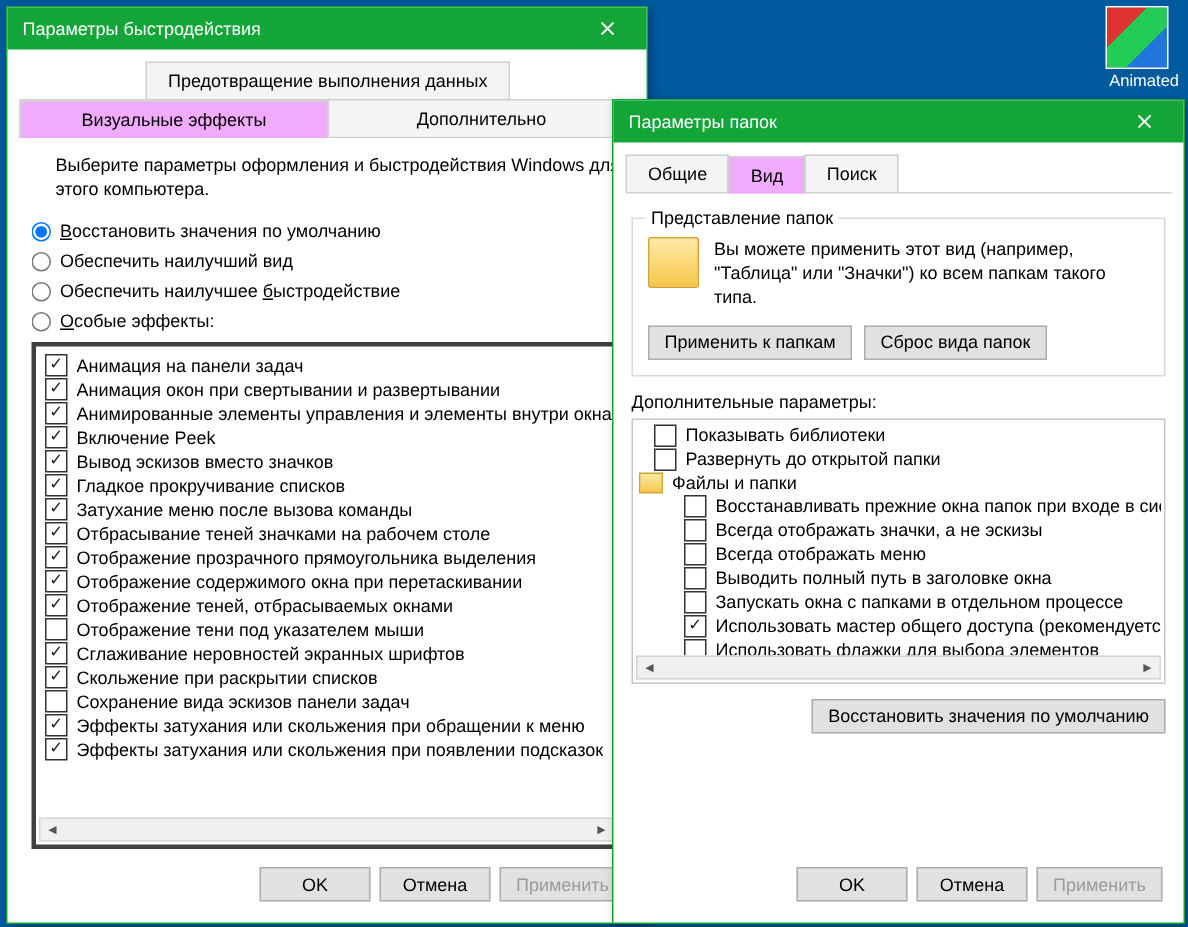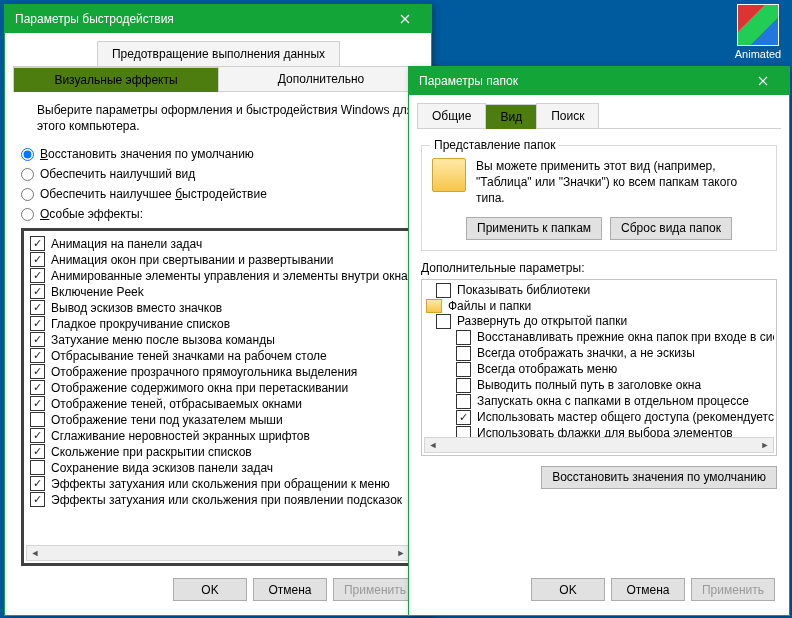--- a/index.html
+++ b/index.html
@@ -3,21 +3,21 @@
 <meta charset="utf-8">
 <style>
   html,body{margin:0;padding:0;font-family:"Segoe UI",Tahoma,sans-serif;font-size:12px;background:#005a9e;width:792px;height:618px;overflow:hidden;position:relative}
   .dialog{position:absolute;background:#fff;border:1px solid #13a538;box-shadow:2px 2px 6px rgba(0,0,0,.3);display:flex;flex-direction:column}
   .titlebar{background:#13a538;color:#fff;height:28px;display:flex;align-items:center;justify-content:space-between;padding:0 6px 0 10px;font-size:12px}
   .titlebar .close{width:40px;height:22px;display:flex;align-items:center;justify-content:center;color:#fff;font-size:14px}
   .close svg{stroke:#fff;stroke-width:1.2}
   .client{flex:1;padding:8px 8px 6px 8px;display:flex;flex-direction:column;overflow:hidden}
   .tab-row{display:flex;border-bottom:1px solid #d0d0d0}
   .tab{padding:5px 14px;border:1px solid #d0d0d0;border-bottom:none;margin-right:-1px;background:#f4f4f4;cursor:default}
-  .tab.active{background:#4d7c0f;position:relative;top:1px}
+  .tab.active{background:#f0abfc;position:relative;top:1px}
   .tab-row.center{justify-content:center}
   .tab-body{flex:1;padding:10px 4px 4px 4px;overflow:hidden;display:flex;flex-direction:column}
   .instr{margin:0 4px 10px 20px;line-height:1.35}
   .radio-row{display:flex;align-items:center;margin:3px 4px}
   .radio-row input{margin:0 6px 0 0}
   .chklist{flex:1;border:3px solid #404040;padding:6px 4px;overflow:hidden;position:relative;margin:4px 4px 0 4px}
   .chklist-inner{position:absolute;inset:4px 4px 18px 4px;overflow:hidden}
   .chk-row{display:flex;align-items:center;margin:1px 0;white-space:nowrap}
   .chk{width:13px;height:13px;border:1px solid #333;margin:0 6px 0 2px;display:inline-flex;align-items:center;justify-content:center;background:#fff;flex:none}
   .chk.checked::after{content:"✓";font-size:11px;color:#222;line-height:1}
@@ -29,21 +29,21 @@
   
   .group{border:1px solid #d9d9d9;margin:6px 0 10px 0;padding:12px 10px 10px 10px;position:relative}
   .group-title{position:absolute;top:-8px;left:8px;background:#fff;padding:0 4px}
   .folder-icon{width:32px;height:32px;background:linear-gradient(#ffe9a8,#f6c64a);border:1px solid #cfa430;border-radius:2px;flex:none;margin-right:10px}
   .tree{border:1px solid #c5c5c5;height:175px;overflow:hidden;position:relative;margin-top:4px}
   .tree-inner{position:absolute;inset:2px 2px 18px 2px;overflow:hidden}
   .tree-row{display:flex;align-items:center;white-space:nowrap;margin:1px 0}
   .indent1{padding-left:10px}
   .indent2{padding-left:30px}
   .folder-mini{width:14px;height:12px;background:linear-gradient(#ffe9a8,#f6c64a);border:1px solid #cfa430;margin:0 6px 0 2px;flex:none}
-  .desktop-icon{position:absolute;top:4px;right:6px;width:56px;text-align:center;color:#fff;font-size:11px}
+  .desktop-icon{position:absolute;top:4px;right:6px;width:56px;text-align:right;color:#fff;font-size:11px}
   .desktop-icon .ico{width:40px;height:40px;margin:0 auto 2px auto;background:linear-gradient(135deg,#d33 0 33%,#2c5 33% 66%,#27d 66% 100%);border:1px solid #fff}
   .underline{text-decoration:underline}
 </style>
 </head>
 <body>
 
 <div class="desktop-icon">
   <div class="ico"></div>
   <div>Animated</div>
 </div>
@@ -191,40 +191,40 @@
       <div class="tab">Поиск</div>
     </div>
 
     <div class="tab-body">
       <div class="group">
         <span class="group-title">Представление папок</span>
         <div style="display:flex">
           <div class="folder-icon"></div>
           <div style="flex:1;line-height:1.35">Вы можете применить этот вид (например, "Таблица" или "Значки") ко всем папкам такого типа.</div>
         </div>
-        <div style="display:flex;gap:8px;justify-content:center;margin-top:10px">
+        <div style="display:flex;gap:8px;margin-top:10px">
           <button class="win" style="min-width:130px">Применить к папкам</button>
           <button class="win" style="min-width:120px">Сброс вида папок</button>
         </div>
       </div>
 
       <div>Дополнительные параметры:</div>
       <div class="tree">
         <div class="tree-inner" id="tree-container">
             <div class="tree-row indent1">
               <span class="chk"></span>
               <span>Показывать библиотеки</span>
             </div>
+            <div class="tree-row indent1">
+              <span class="chk"></span>
+              <span>Развернуть до открытой папки</span>
+            </div>
             <div class="tree-row ">
               <span class="folder-mini"></span>
               <span>Файлы и папки</span>
-            </div>
-            <div class="tree-row indent1">
-              <span class="chk"></span>
-              <span>Развернуть до открытой папки</span>
             </div>
             <div class="tree-row indent2">
               <span class="chk"></span>
               <span>Восстанавливать прежние окна папок при входе в систему</span>
             </div>
             <div class="tree-row indent2">
               <span class="chk"></span>
               <span>Всегда отображать значки, а не эскизы</span>
             </div>
             <div class="tree-row indent2">

